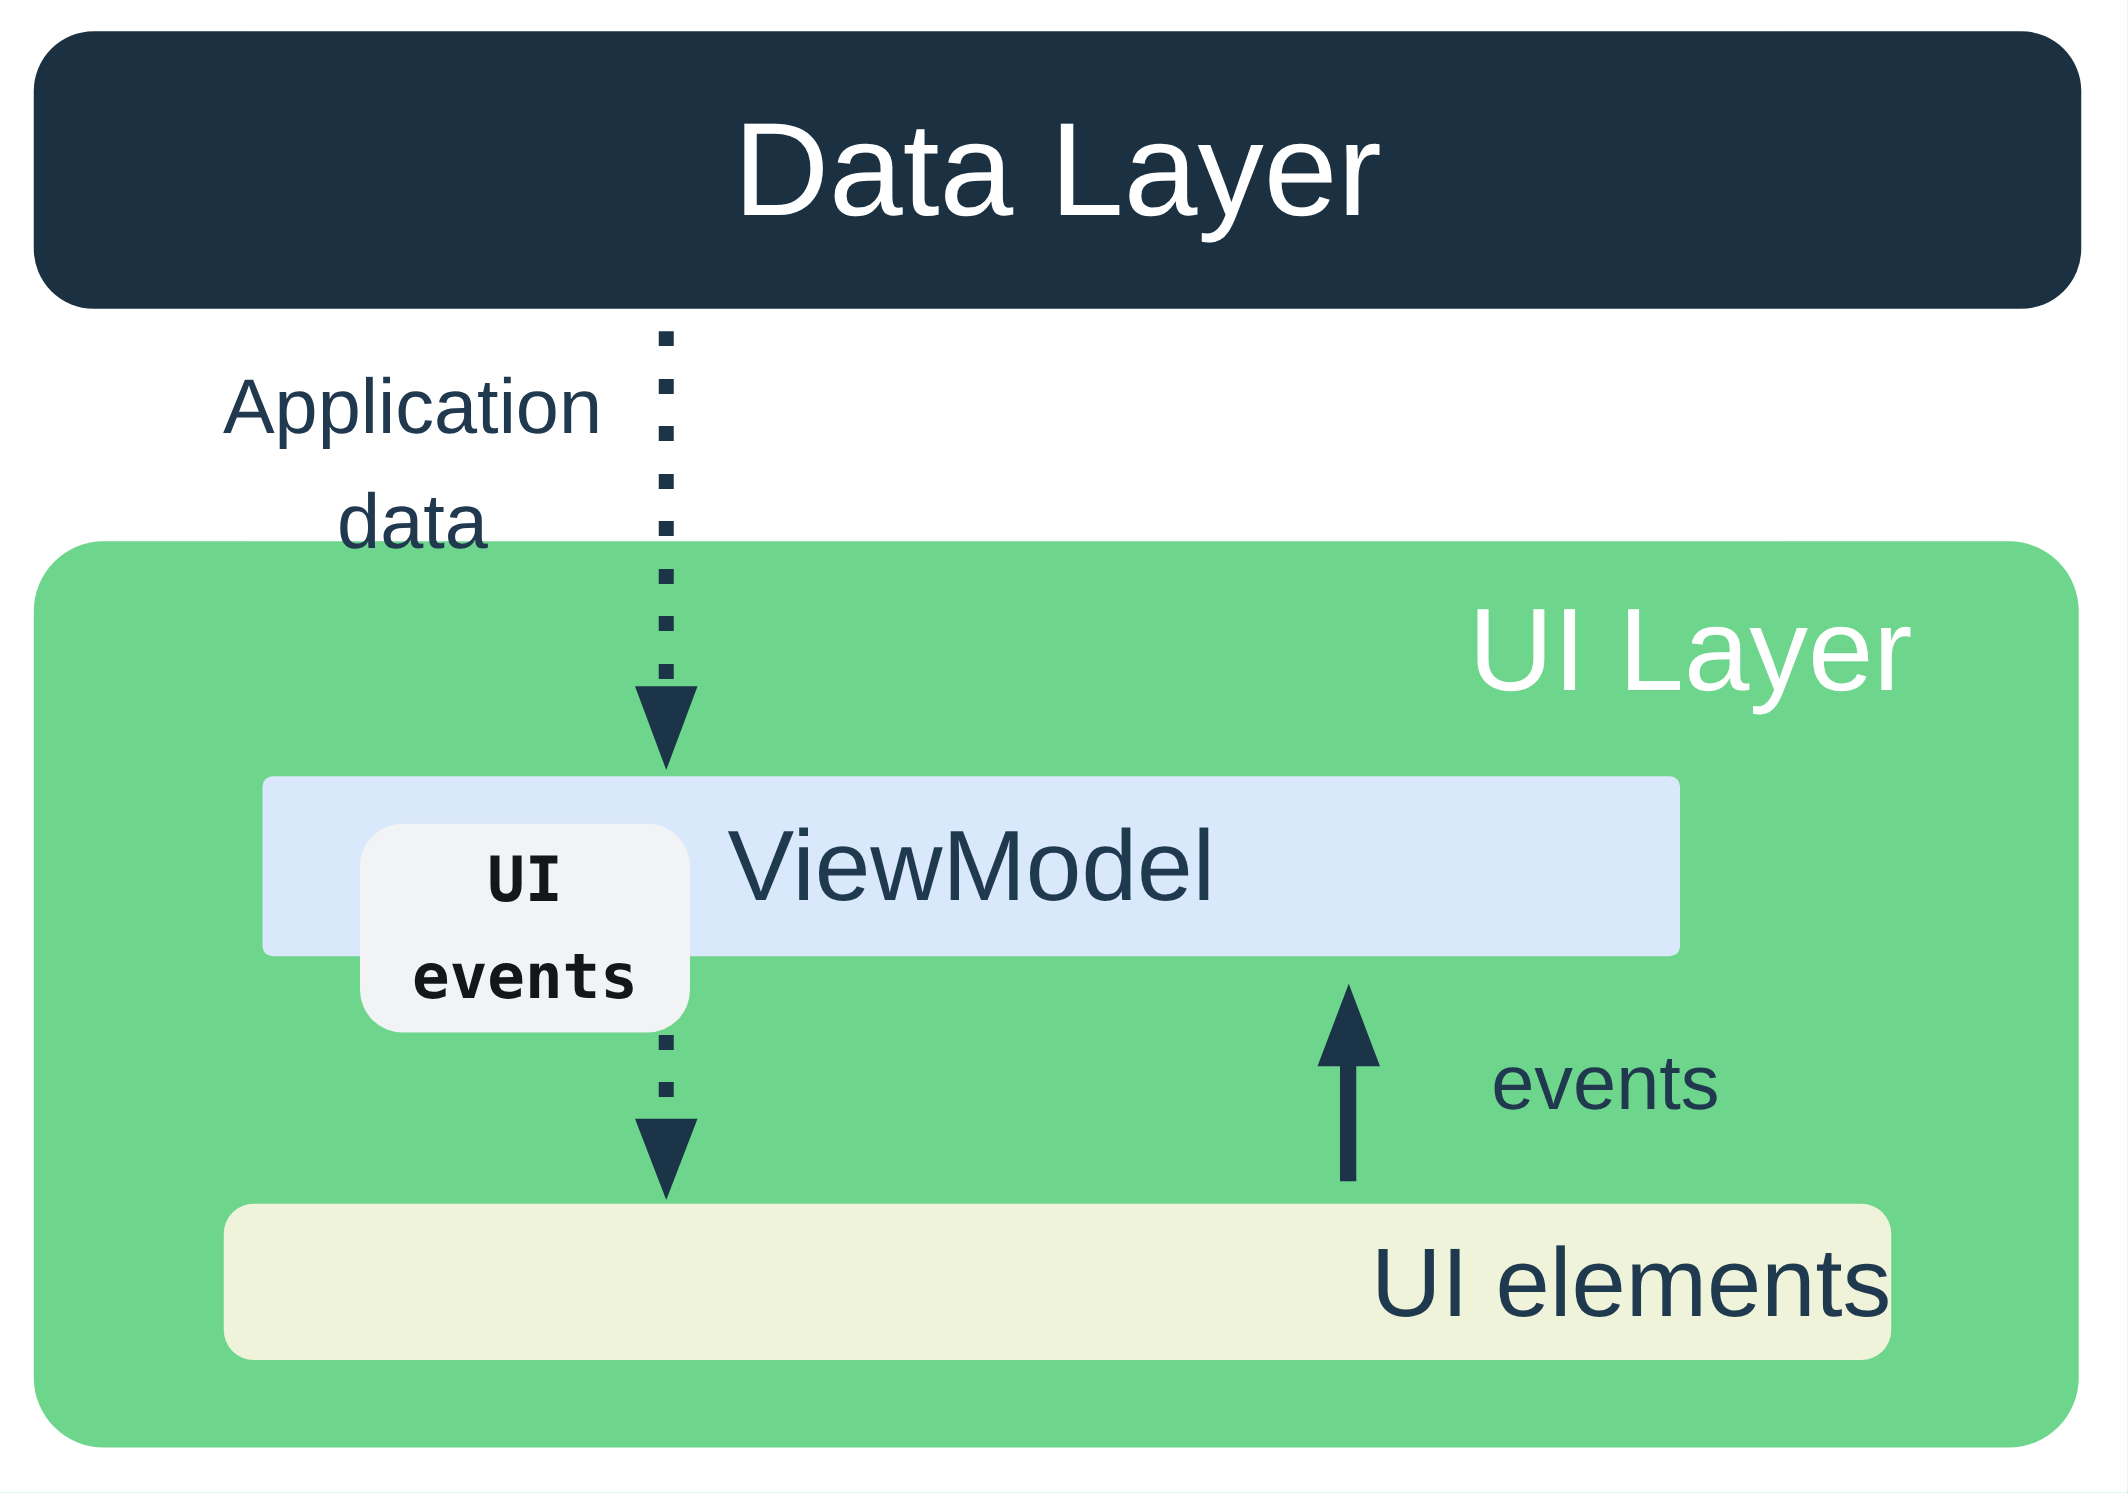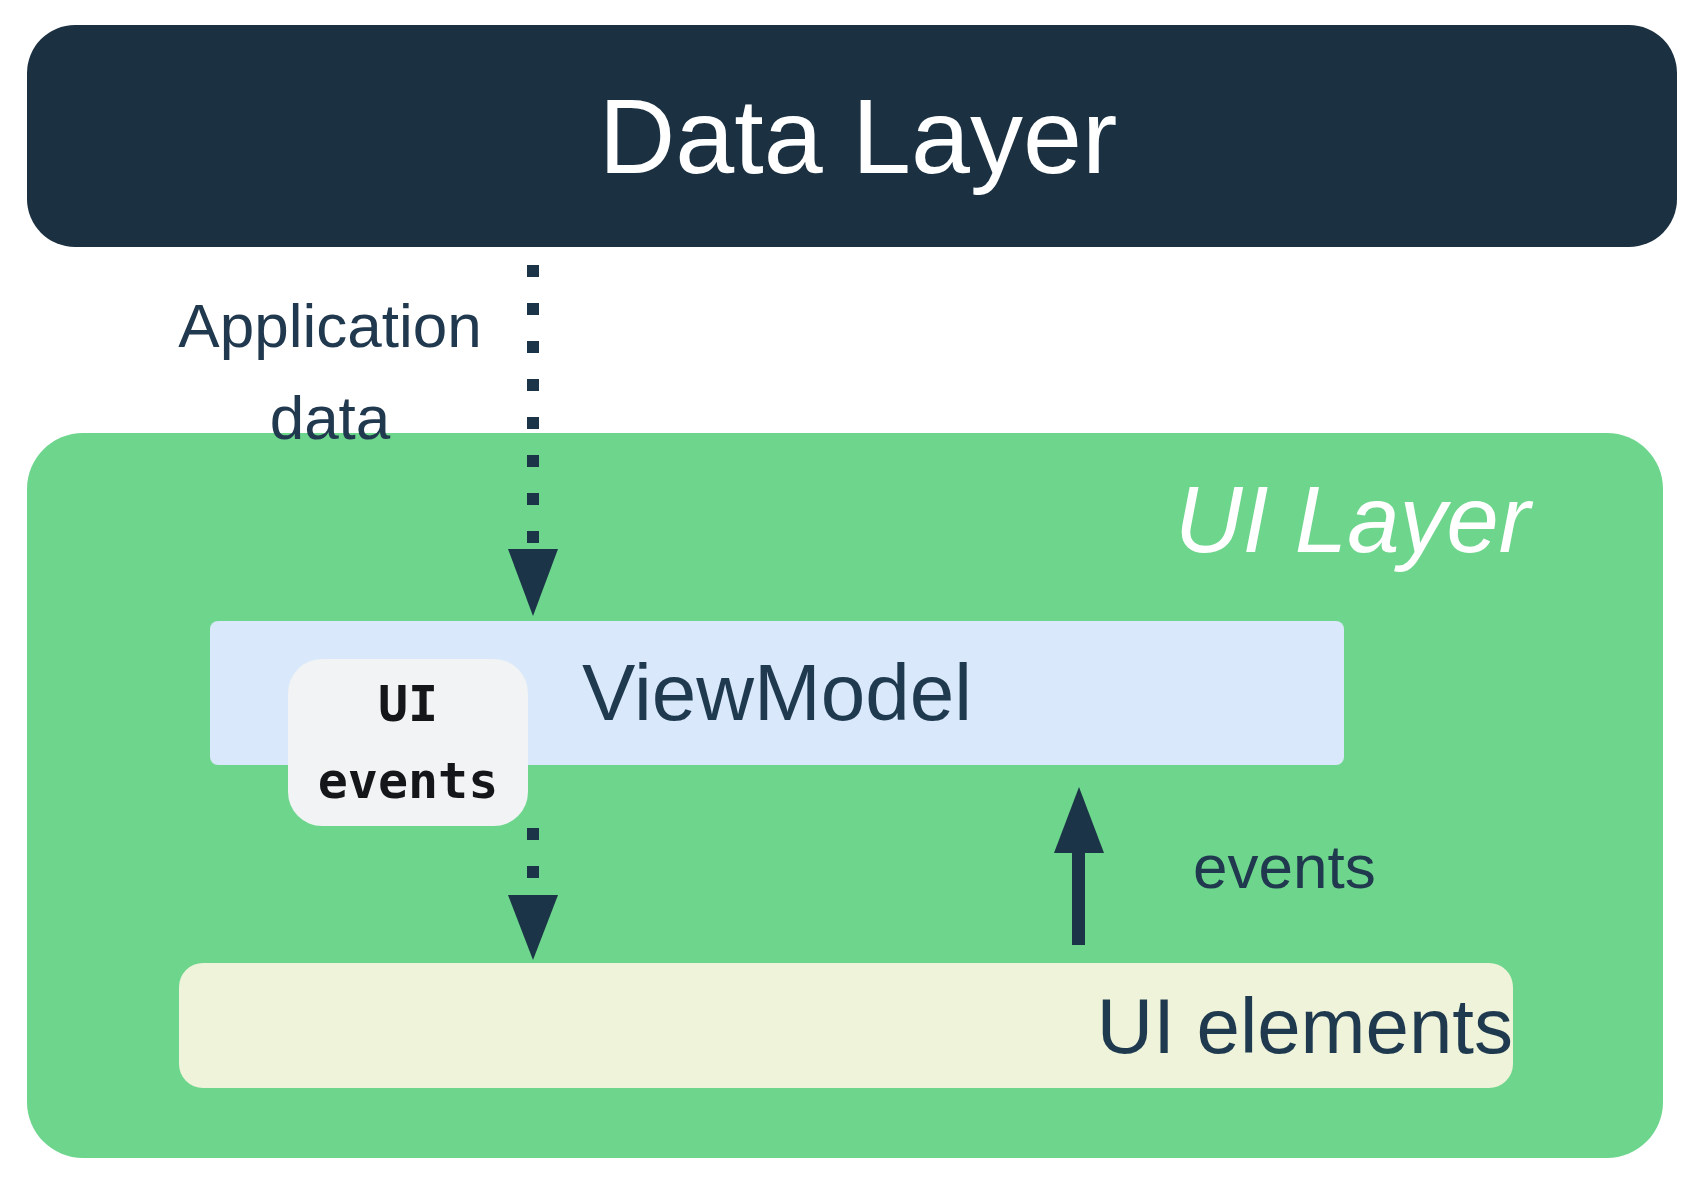--- a/index.html
+++ b/index.html
@@ -12,21 +12,20 @@
     font-family: "Liberation Sans", sans-serif;
   }
   .abs { position: absolute; }
 
   
   .data-layer {
     left: 27px; top: 25px; width: 1638px; height: 222px;
     background: #1B3142; border-radius: 48px;
     display: flex; align-items: center; justify-content: center;
     z-index: 1;
-    padding-left: 12px;
   }
   .data-layer-text {
     color: #ffffff; font-size: 106px; line-height: 1; letter-spacing: 0px;
   }
 
   
   .app-data-label {
     left: 110px; top: 268px; width: 440px;
     text-align: center; color: #20394E;
     font-size: 62px; line-height: 68px;
@@ -35,35 +34,35 @@
   .app-data-label span { display: block; margin-top: 24px; }
 
   
   .ui-layer {
     left: 27px; top: 433px; width: 1636px; height: 725px;
     background: #6DD58C; border-radius: 56px;
     z-index: 2;
   }
   .ui-layer-text {
     position: absolute; right: 133px; top: 40px;
-    color: #ffffff; font-size: 94px; line-height: 1; font-style: italic;
+    color: #ffffff; font-size: 94px; line-height: 1;
   }
 
   
   .viewmodel-bar {
     left: 210px; top: 621px; width: 1134px; height: 144px;
     background: #D9E8FA; border-radius: 8px;
     display: flex; align-items: center; justify-content: center;
     z-index: 3;
   }
   .viewmodel-text { color: #1F3A4F; font-size: 80px; line-height: 1; }
 
   
   .ui-state-chip {
-    left: 288px; top: 659px; width: 240px; height: 167px;
+    left: 288px; top: 659px; width: 264px; height: 167px;
     background: #F1F3F4; border-radius: 34px;
     display: flex; flex-direction: column; align-items: center; justify-content: center;
     z-index: 4;
   }
   .ui-state-text {
     font-family: "DejaVu Sans Mono", monospace;
     font-weight: bold; color: #151619;
     font-size: 50px; line-height: 77px; text-align: center;
   }
   .ui-state-text span { display: block; }

